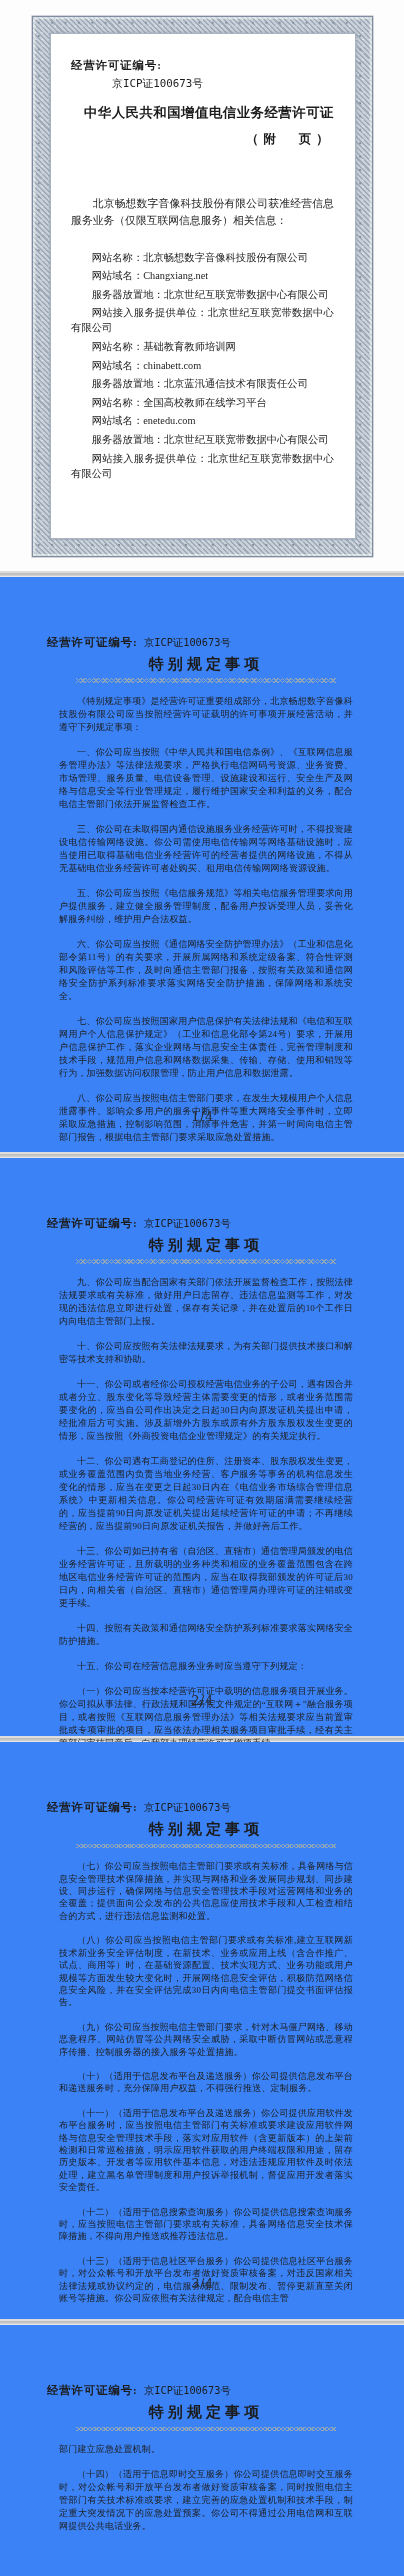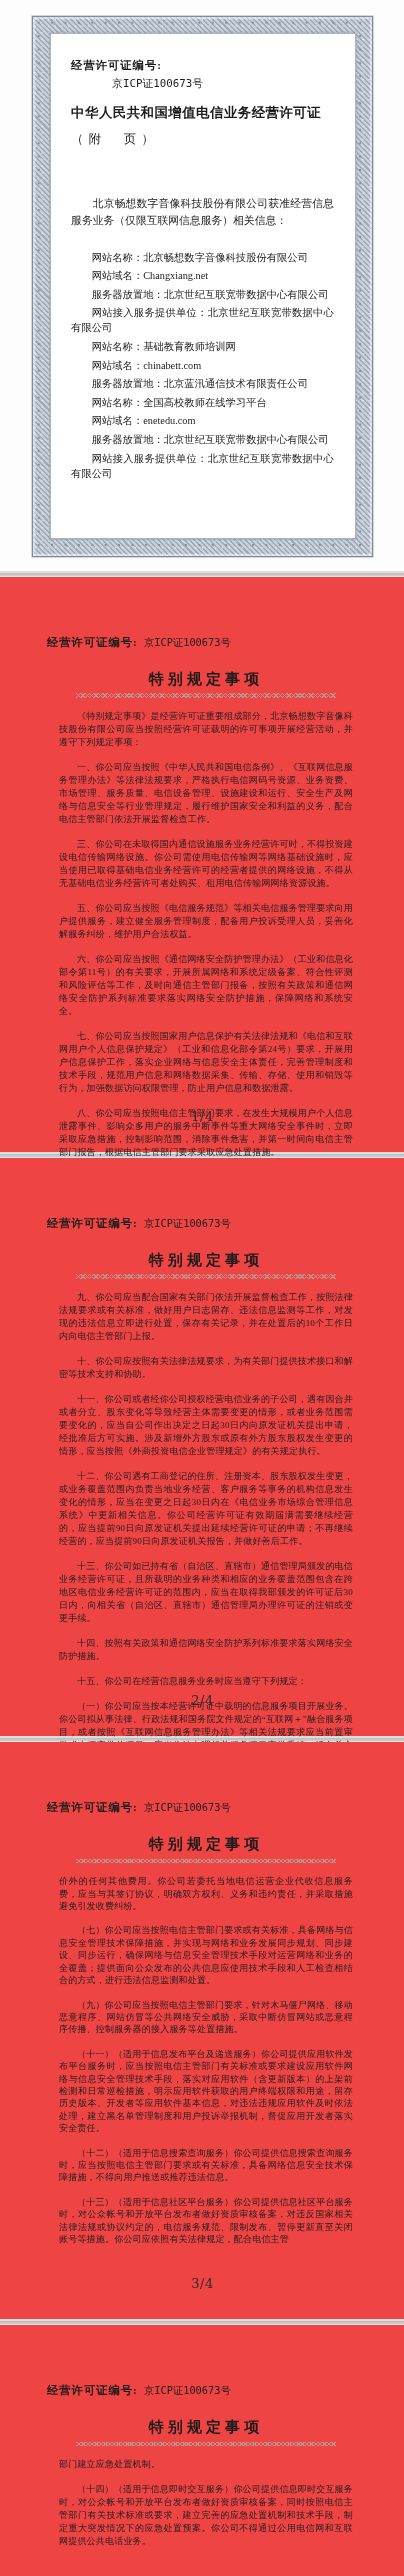--- a/index.html
+++ b/index.html
@@ -25,40 +25,40 @@
     background-size:13.4px 13.4px,6.7px 6.7px,auto;
     box-shadow:inset 0 0 0 1px #7e8c9d, inset 0 0 0 3.1px rgba(255,255,255,.45), 0 0 0 0.5px #a9b2bd;
   }
   .cert-inner{
     position:absolute;inset:17.5px;background:#ffffff;
     border:0.5px solid #aab4c0;box-shadow:0 0 0 1.5px rgba(132,146,166,.35);
     padding:24px 20.6px;box-sizing:border-box;
   }
   .cert-no-label{font-size:11.3px;font-weight:bold;letter-spacing:1px;}
   .cert-no-value{margin:4.1px 0 0 41px;font-size:10.8px;font-family:"DejaVu Sans Mono","Liberation Mono",monospace;}
-  .cert-title{margin-top:13.4px;text-align:left;font-size:13.4px;font-weight:bold;letter-spacing:0.5px;}
-  .cert-subtitle{margin-top:8.2px;text-align:left;font-size:12.4px;font-weight:normal;letter-spacing:5.2px;}
+  .cert-title{margin-top:13.4px;text-align:right;font-size:13.4px;font-weight:bold;letter-spacing:0.5px;}
+  .cert-subtitle{margin-top:8.2px;text-align:right;font-size:12.4px;font-weight:bold;letter-spacing:5.2px;}
   .cert-intro{margin-top:47px;font-size:10.8px;line-height:17px;text-indent:2em;text-align:justify;}
   .cert-entries{margin-top:21px;}
   .cert-entries .entry{
     margin:3.6px 0;font-size:10.3px;line-height:15px;text-indent:2em;text-align:justify;
   }
   
   .page{
-    position:relative;box-sizing:border-box;background:#ef4444;
+    position:relative;box-sizing:border-box;background:#3b82f6;
     padding:58px 40px 0 47px;
   }
   .p2{height:575px;}
   .p3{height:578px;}
   .p4{height:577px;}
   .p5{height:548px;}
   .ph{white-space:nowrap;}
   .ph-label{font-size:11.3px;font-weight:bold;letter-spacing:1px;}
   .ph-number{font-size:10.3px;margin-left:6.2px;font-family:"DejaVu Sans Mono","Liberation Mono",monospace;}
-  .page-title{margin-top:20px;text-align:center;font-size:15px;font-weight:bold;letter-spacing:4.1px;}
+  .page-title{margin-top:5px;text-align:center;font-size:15px;font-weight:bold;letter-spacing:4.1px;}
   .wavy{
     height:4.6px;width:82%;margin:4.6px auto 0 auto;opacity:.75;
     background:
       repeating-linear-gradient(45deg,#a9b0a6 0 1px,transparent 1px 3.1px),
       repeating-linear-gradient(135deg,#a9b0a6 0 1px,transparent 1px 3.1px);
   }
   .body{margin-top:10.3px;}
   .para{
     margin:12px;font-size:9px;line-height:13px;letter-spacing:0.2px;
     text-align:justify;text-indent:2em;color:#1e1e1e;
@@ -147,23 +147,24 @@
 
 <div class="divider"></div>
 
 <div class="page p4">
   <div class="ph">
     <span class="ph-label">经营许可证编号:</span><span class="ph-number">京ICP证100673号</span>
   </div>
   <div class="page-title">特别规定事项</div>
   <div class="wavy"></div>
   <div class="body">
-      <p class="para noindent">价外的任何其他费用。你公司若委托当地电信运营企业代收信息服务费，应当与其签订协议，明确双方权利、义务和违约责任，并采取措施避免引发收费纠纷。</p>
       <p class="para">（七）你公司应当按照电信主管部门要求或有关标准，具备网络与信息安全管理技术保障措施，并实现与网络和业务发展同步规划、同步建设、同步运行，确保网络与信息安全管理技术手段对运营网络和业务的全覆盖；提供面向公众发布的公共信息应使用技术手段和人工检查相结合的方式，进行违法信息监测和处置。</p>
+      <p class="para">（八）你公司应当按照电信主管部门要求或有关标准,建立互联网新技术新业务安全评估制度，在新技术、业务或应用上线（含合作推广、试点、商用等）时，在基础资源配置、技术实现方式、业务功能或用户规模等方面发生较大变化时，开展网络信息安全评估，积极防范网络信息安全风险，并在安全评估完成30日内向电信主管部门提交书面评估报告。</p>
       <p class="para">（九）你公司应当按照电信主管部门要求，针对木马僵尸网络、移动恶意程序、网站仿冒等公共网络安全威胁，采取中断仿冒网站或恶意程序传播、控制服务器的接入服务等处置措施。</p>
+      <p class="para">（十）（适用于信息发布平台及递送服务）你公司提供信息发布平台和递送服务时，充分保障用户权益，不得强行推送、定制服务。</p>
       <p class="para">（十一）（适用于信息发布平台及递送服务）你公司提供应用软件发布平台服务时，应当按照电信主管部门有关标准或要求建设应用软件网络与信息安全管理技术手段，落实对应用软件（含更新版本）的上架前检测和日常巡检措施，明示应用软件获取的用户终端权限和用途，留存历史版本、开发者等应用软件基本信息，对违法违规应用软件及时依法处理，建立黑名单管理制度和用户投诉举报机制，督促应用开发者落实安全责任。</p>
       <p class="para">（十二）（适用于信息搜索查询服务）你公司提供信息搜索查询服务时，应当按照电信主管部门要求或有关标准，具备网络信息安全技术保障措施，不得向用户推送或推荐违法信息。</p>
       <p class="para">（十三）（适用于信息社区平台服务）你公司提供信息社区平台服务时，对公众帐号和开放平台发布者做好资质审核备案，对违反国家相关法律法规或协议约定的，电信服务规范、限制发布、暂停更新直至关闭账号等措施。你公司应依照有关法律规定，配合电信主管</p>
     </div>
   <div class="page-footer">3/4</div>
 </div>
 
 <div class="divider"></div>
 
 <div class="page p5">

